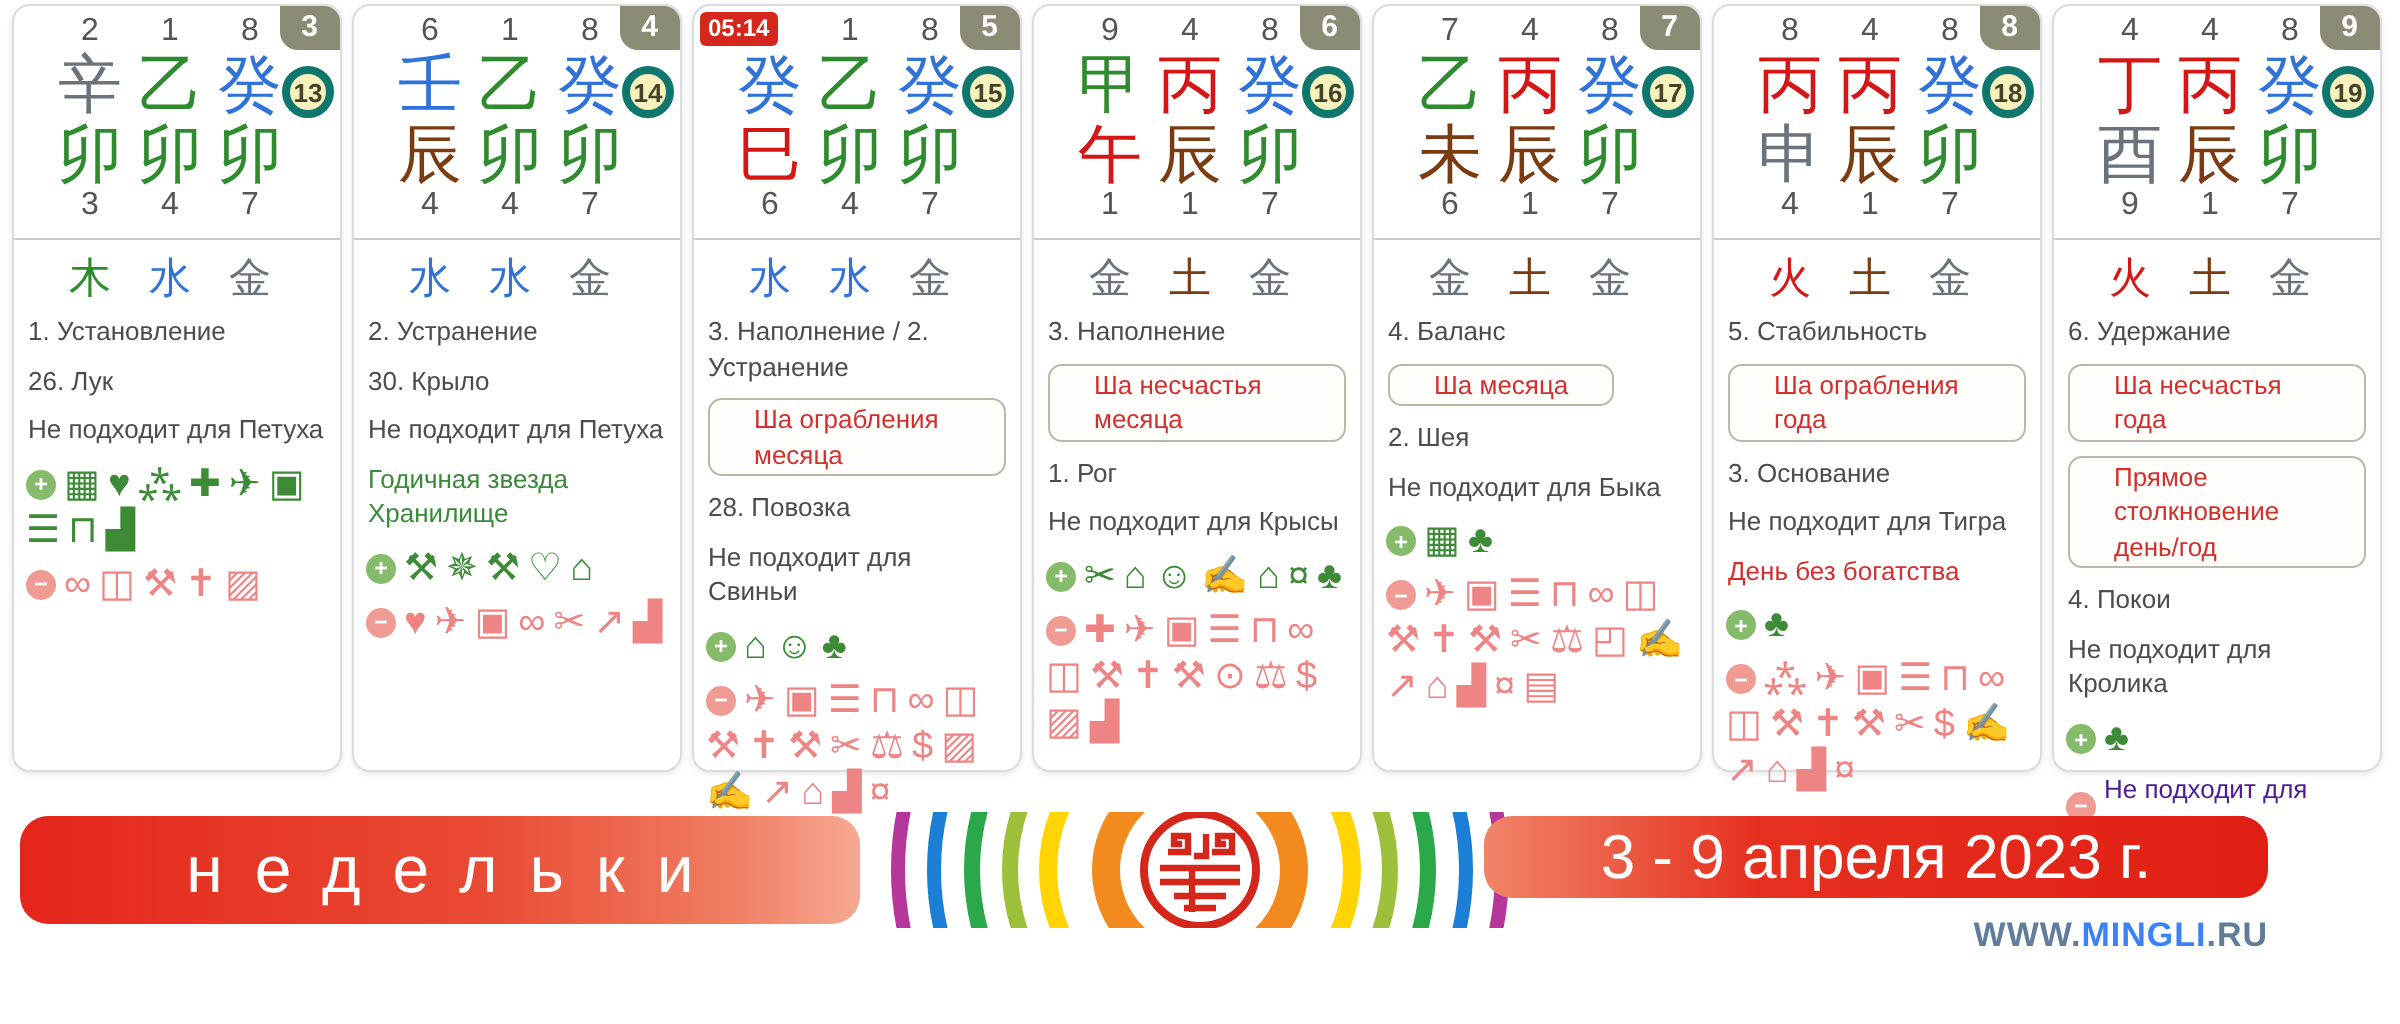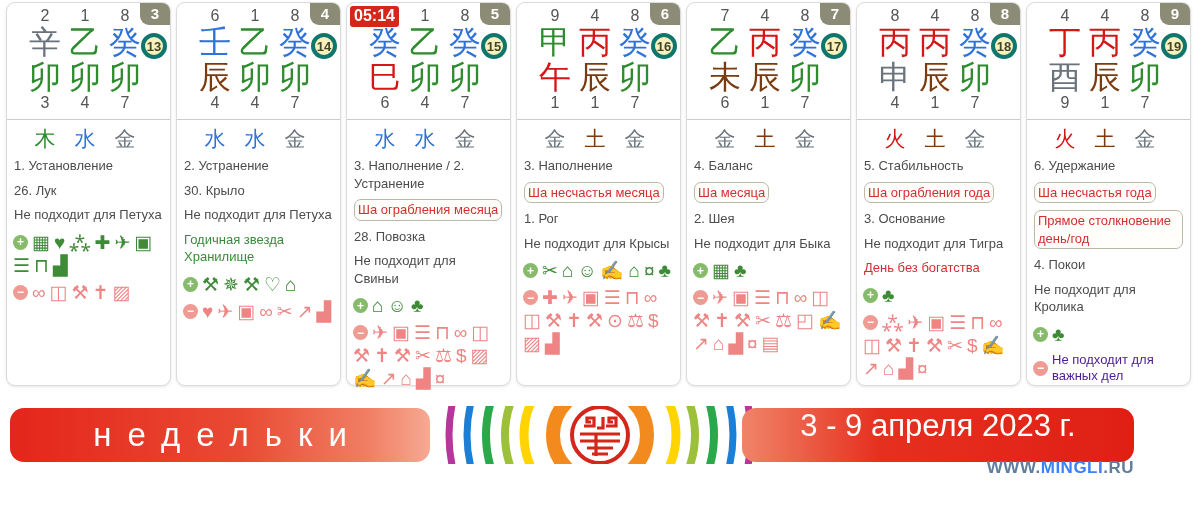--- a/index.html
+++ b/index.html
@@ -28,27 +28,27 @@
     position:absolute;top:0;right:0;background:#8b8b76;color:#fff;
     font-weight:bold;font-size:15px;padding:2px 11px 3px;border-radius:0 8px 0 9px;
   }
   .moon-badge{
     position:absolute;top:30px;right:3px;width:26px;height:26px;border-radius:50%;
     background:#f6f1bd;border:4px solid #0f766e;color:#44432a;font-weight:bold;font-size:13px;
     display:flex;align-items:center;justify-content:center;box-sizing:border-box;
   }
   .time-badge{
     position:absolute;top:3px;left:3px;background:#d4261a;color:#fff;
-    font-weight:bold;font-size:16px;padding:1px 4px 2px;border-radius:3px;
+    font-weight:bold;font-size:12px;padding:1px 4px 2px;border-radius:3px;
   }
   .lines{padding:0 7px;font-size:13px;color:#4c4c4c;line-height:1.35;}
   .line{margin:4px 0 7px;}
   .line .box{
     display:inline-block;color:#d32f2f;border:1px solid #b9b9a8;
-    border-radius:7px;padding:1px 3px;background:#fffefb;
+    border-radius:7px;padding:1px 22px;background:#fffefb;
   }
   .line.green{color:#3a8a3a;}
   .line.red{color:#d32f2f;}
   .icons{padding:2px 6px;display:flex;flex-wrap:wrap;align-items:center;
     column-gap:4px;row-gap:4px;font-size:19px;line-height:1;}
   .icons.good{color:#3d8b37;}
   .icons.bad{color:#ee8484;margin-top:4px;}
   .sign{width:15px;height:15px;border-radius:50%;color:#fff;font-size:12px;font-weight:bold;
     display:flex;align-items:center;justify-content:center;flex:0 0 15px;}
   .sign.plus{background:#85bb6a;}
@@ -58,23 +58,23 @@
   
   .banner{position:absolute;top:406px;left:0;width:1200px;height:58px;}
   .arcs-svg{position:absolute;left:0;top:0;}
   .banner-left{
     position:absolute;left:10px;top:2px;width:420px;height:54px;border-radius:14px;
     background:linear-gradient(to right,#e4251b 0%,#e94a33 55%,#f07e63 85%,#f6a992 100%);
     display:flex;align-items:center;justify-content:center;
   }
   .banner-title{color:#fff;font-size:33px;letter-spacing:16px;padding-left:16px;white-space:nowrap;}
   .banner-right{
-    position:absolute;left:742px;top:2px;width:392px;height:54px;border-radius:14px;
+    position:absolute;left:742px;top:2px;width:392px;height:41px;border-radius:14px;
     background:linear-gradient(to right,#f08468 0%,#e6301f 35%,#e01f14 100%);
-    display:flex;justify-content:center;
+    display:flex;align-items:center;justify-content:center;
   }
   .banner-date{color:#fff;font-size:31px;white-space:nowrap;}
   
   .footer-link{position:absolute;top:458px;right:66px;font-size:17px;font-weight:bold;letter-spacing:.5px;}
   .f-gray{color:#607d9b;}
   .f-orange{color:#3b82f6;}
 </style>
 </head>
 <body>
 

